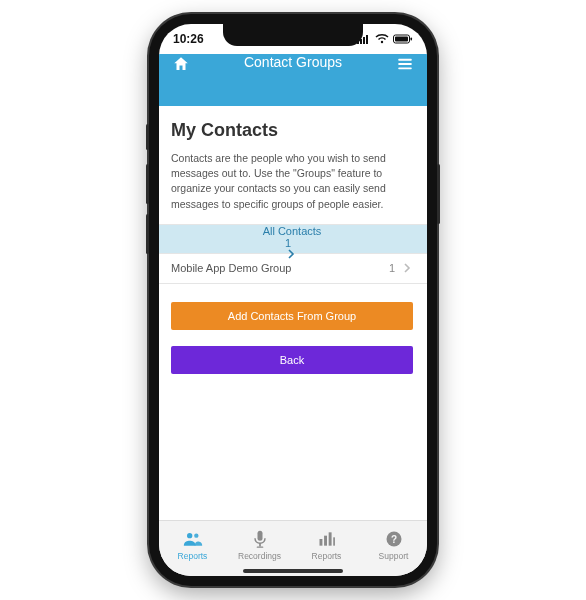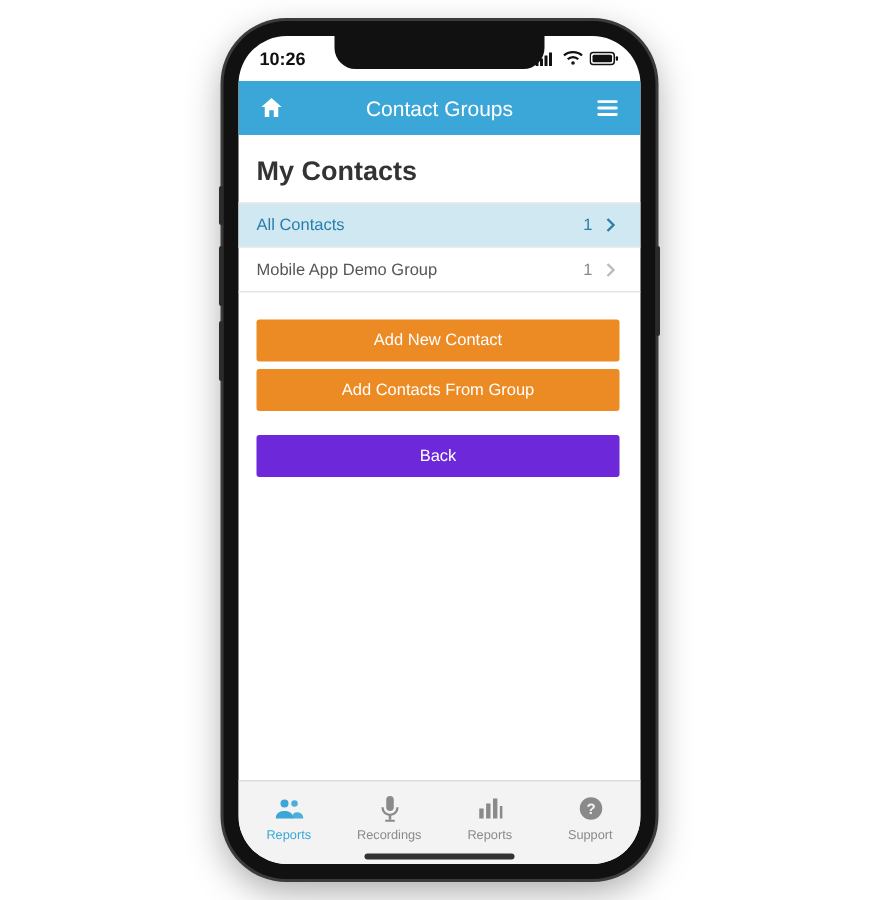--- a/index.html
+++ b/index.html
@@ -23,36 +23,36 @@
     width: 140px; height: 22px; background: #111; border-bottom-left-radius: 14px; border-bottom-right-radius: 14px;
     z-index: 50;
   }
   .status-bar {
     height: 30px; display: flex; align-items: center; justify-content: space-between;
     padding: 0 14px; font-size: 12px; font-weight: 600; color: #111; position: relative; z-index: 40;
   }
   .status-right { display: flex; align-items: center; gap: 4px; }
   .status-right svg { display: block; }
   .nav-bar {
-    height: 36px; background: #3aa7d8; display: flex; align-items: center; justify-content: space-between;
+    height: 52px; background: #3aa7d8; display: flex; align-items: flex-start; justify-content: space-between;
     padding: 0 12px; color: #fff;
   }
   .nav-title { font-size: 14px; font-weight: 400; flex: 1; text-align: center; }
   .nav-icon { width: 20px; height: 20px; display: flex; align-items: center; justify-content: center; }
   .content { padding: 14px 14px 0 12px; }
   .page-title { font-size: 18px; font-weight: 700; color: #333; margin-bottom: 10px; }
   .description { font-size: 10.5px; line-height: 1.45; color: #555; margin-bottom: 12px; }
   .group-list { margin: 0 -14px 18px -14px; }
   .group-row {
     height: 30px; display: flex; align-items: center; padding: 0 14px;
     border-top: 1px solid #e5e5e5; border-bottom: 1px solid #e5e5e5;
     font-size: 11px; color: #555; position: relative;
   }
   .group-row + .group-row { border-top: none; justify-content: center; }
-  .group-row.selected { background: #cfe8f2; color: #2a7eaa; }
+  .group-row.selected { background: #cfe8f2; color: #2a7eaa; flex-direction: column; }
   .group-label { flex: 1; }
   .group-count { margin-right: 8px; color: #888; font-size: 11px; }
   .group-row.selected .group-count { color: #2a7eaa; }
   .chev { width: 10px; height: 10px; }
   .actions { display: flex; flex-direction: column; gap: 5px; margin-bottom: 16px; }
   .btn { height: 28px; border: none; border-radius: 2px; font-size: 11px; color: #fff; cursor: pointer; }
   .btn-orange { background: #ec8a23; }
   .btn-dark { background: #6d28d9; }
   .back-wrap { margin-bottom: 10px; }
   .tab-bar {
@@ -121,20 +121,21 @@
           <svg width="18" height="18" viewBox="0 0 24 24" fill="#fff">
               <rect x="3" y="5" width="18" height="2.5" rx="1"></rect>
               <rect x="3" y="10.75" width="18" height="2.5" rx="1"></rect>
               <rect x="3" y="16.5" width="18" height="2.5" rx="1"></rect>
             </svg>
         </div>
       </div>
 
       <div class="content">
         <h1 class="page-title">My Contacts</h1>
+        <p class="description">Contacts are the people who you wish to send messages out to. Use the "Groups" feature to organize your contacts so you can easily send messages to specific groups of people easier.</p>
 
         <div class="group-list">
           <div class="group-row selected">
             <span class="group-label">All Contacts</span>
             <span class="group-count">1</span>
             <span class="chev">
               <svg width="8" height="10" viewBox="0 0 8 10">
                   <path d="M2 1 L6 5 L2 9" fill="none" stroke="#2a7eaa" stroke-width="1.6"></path>
                 </svg>
             </span>
@@ -144,21 +145,20 @@
             <span class="group-count">1</span>
             <span class="chev">
               <svg width="8" height="10" viewBox="0 0 8 10">
                   <path d="M2 1 L6 5 L2 9" fill="none" stroke="#bbb" stroke-width="1.6"></path>
                 </svg>
             </span>
           </div>
         </div>
 
         <div class="actions">
-          <button class="btn btn-orange">Add New Contact</button>
           <button class="btn btn-orange">Add Contacts From Group</button>
         </div>
 
         <div class="back-wrap">
           <button class="btn btn-dark" style="width:100%;">Back</button>
         </div>
       </div>
 
       <div class="tab-bar">
         <div class="tab active">

